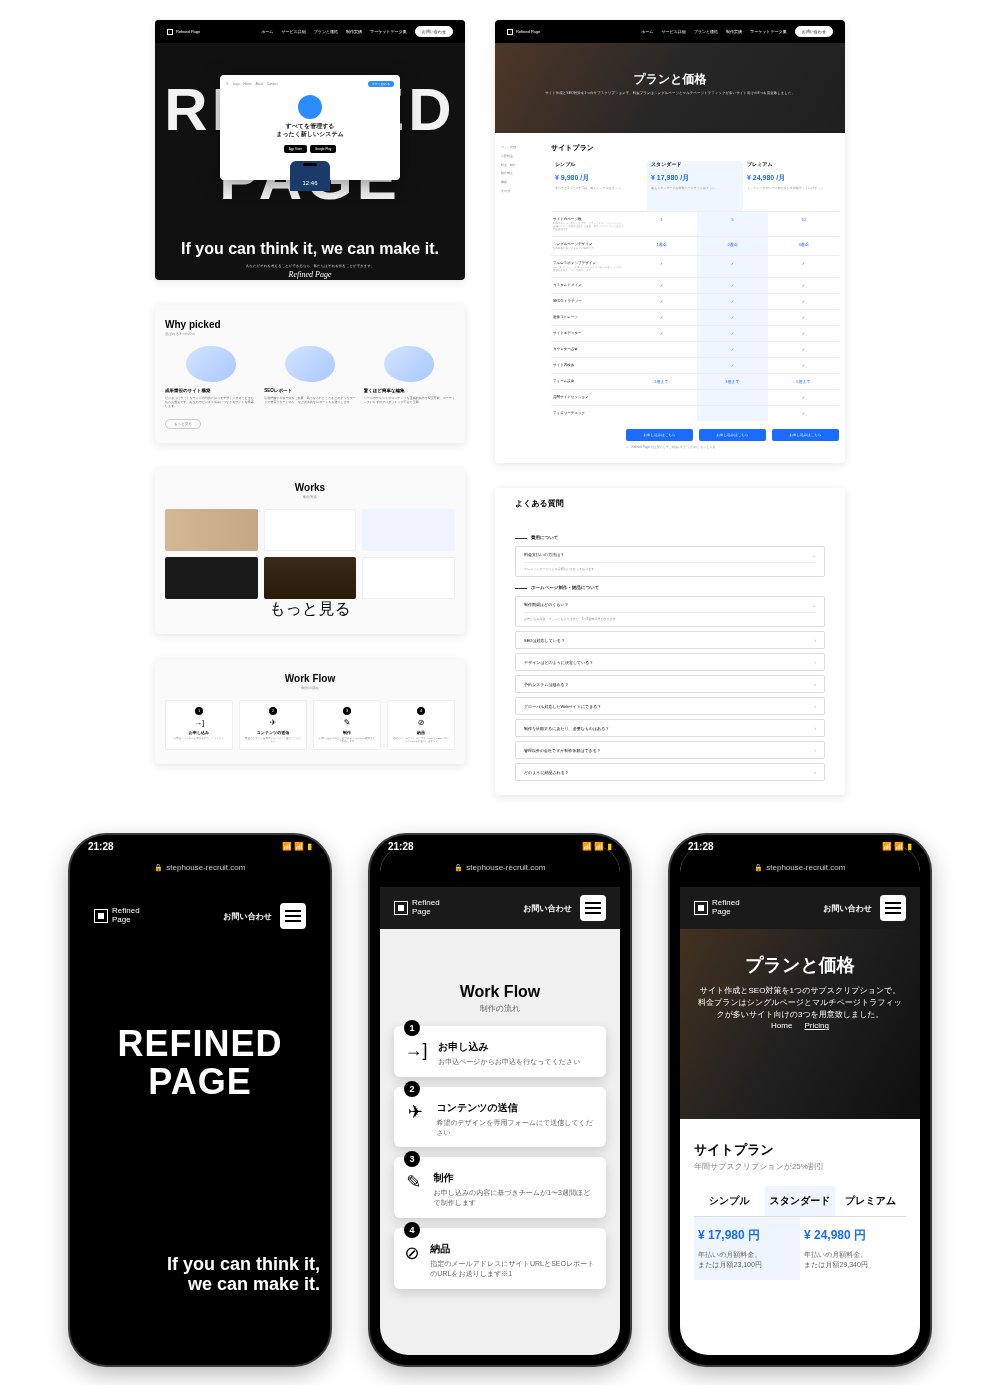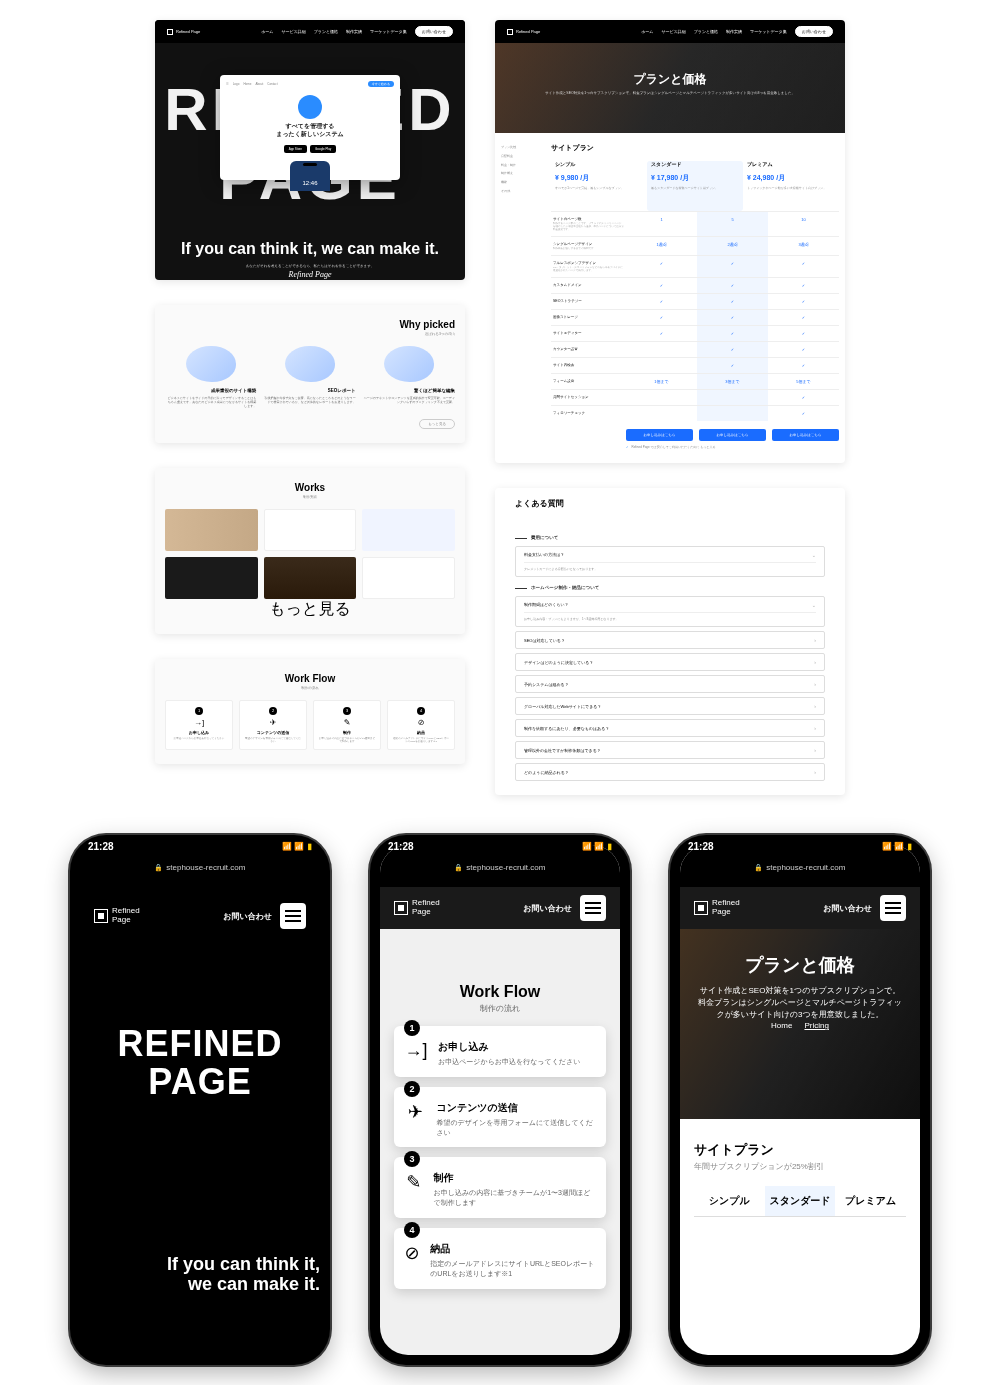--- a/index.html
+++ b/index.html
@@ -31,21 +31,21 @@
 .hero .mock-btns{display:flex;gap:3px;justify-content:center;margin-top:6px}
 .hero .mock-btn{background:#000;color:#fff;font-size:3px;padding:2px 5px;border-radius:2px}
 .hero .mock-phone{width:40px;height:30px;background:#1a3a6a;border-radius:6px 6px 0 0;margin:8px auto 0;position:relative}
 .hero .mock-phone::before{content:'';position:absolute;top:2px;left:50%;transform:translateX(-50%);width:14px;height:3px;background:#000;border-radius:3px}
 .hero .mock-time{position:absolute;bottom:5px;left:0;right:0;color:#fff;font-size:6px;text-align:center}
 .hero .tagline{position:absolute;bottom:22px;left:0;right:0;font-size:16px;font-weight:700}
 .hero .jp-tag{position:absolute;bottom:12px;left:0;right:0;font-size:3.5px;color:#ccc}
 .hero .script{position:absolute;bottom:1px;left:0;right:0;font-size:8px;font-style:italic;font-family:cursive}
 
 
-.why{width:310px;padding:14px 10px;text-align:right}
+.why{width:310px;padding:14px 10px;text-align:left}
 .why h2{font-size:10px;font-weight:700;margin-bottom:2px}
 .why .sub{font-size:3.5px;color:#888;margin-bottom:10px}
 .why .cards{display:flex;gap:8px;justify-content:center}
 .why .card{flex:1;font-size:3.5px}
 .why .illus{width:50px;height:36px;margin:0 auto 6px;background:linear-gradient(135deg,#d4e4ff,#a8c8ff);border-radius:50% 50% 48% 52%;position:relative}
 .why .card h3{font-size:4.5px;font-weight:700;margin-bottom:3px}
 .why .card p{font-size:3px;color:#666;line-height:1.4}
 .why .more{margin-top:10px;border:0.5px solid #ccc;display:inline-block;padding:2px 8px;font-size:3.5px;border-radius:8px;color:#888}
 
 
@@ -615,17 +615,27 @@
       </div>
       <div class="psec">
         <h3>サイトプラン</h3>
         <div class="note">年間サブスクリプションが25%割引</div>
         <div class="ptabs">
           <div class="ptab">シンプル</div>
           <div class="ptab hl">スタンダード</div>
           <div class="ptab">プレミアム</div>
         </div>
         <div class="prow-m">
+          <div class="pc-m hl">
+              <div class="pr">¥ 17,980 円</div>
+              <div>年払いの月額料金。</div>
+              <div>または月額23,100円</div>
+            </div>
+          <div class="pc-m">
+              <div class="pr">¥ 24,980 円</div>
+              <div>年払いの月額料金。</div>
+              <div>または月額29,340円</div>
+            </div>
         </div>
       </div>
     </div>
   </div>
 </div>
 
 </body></html>

